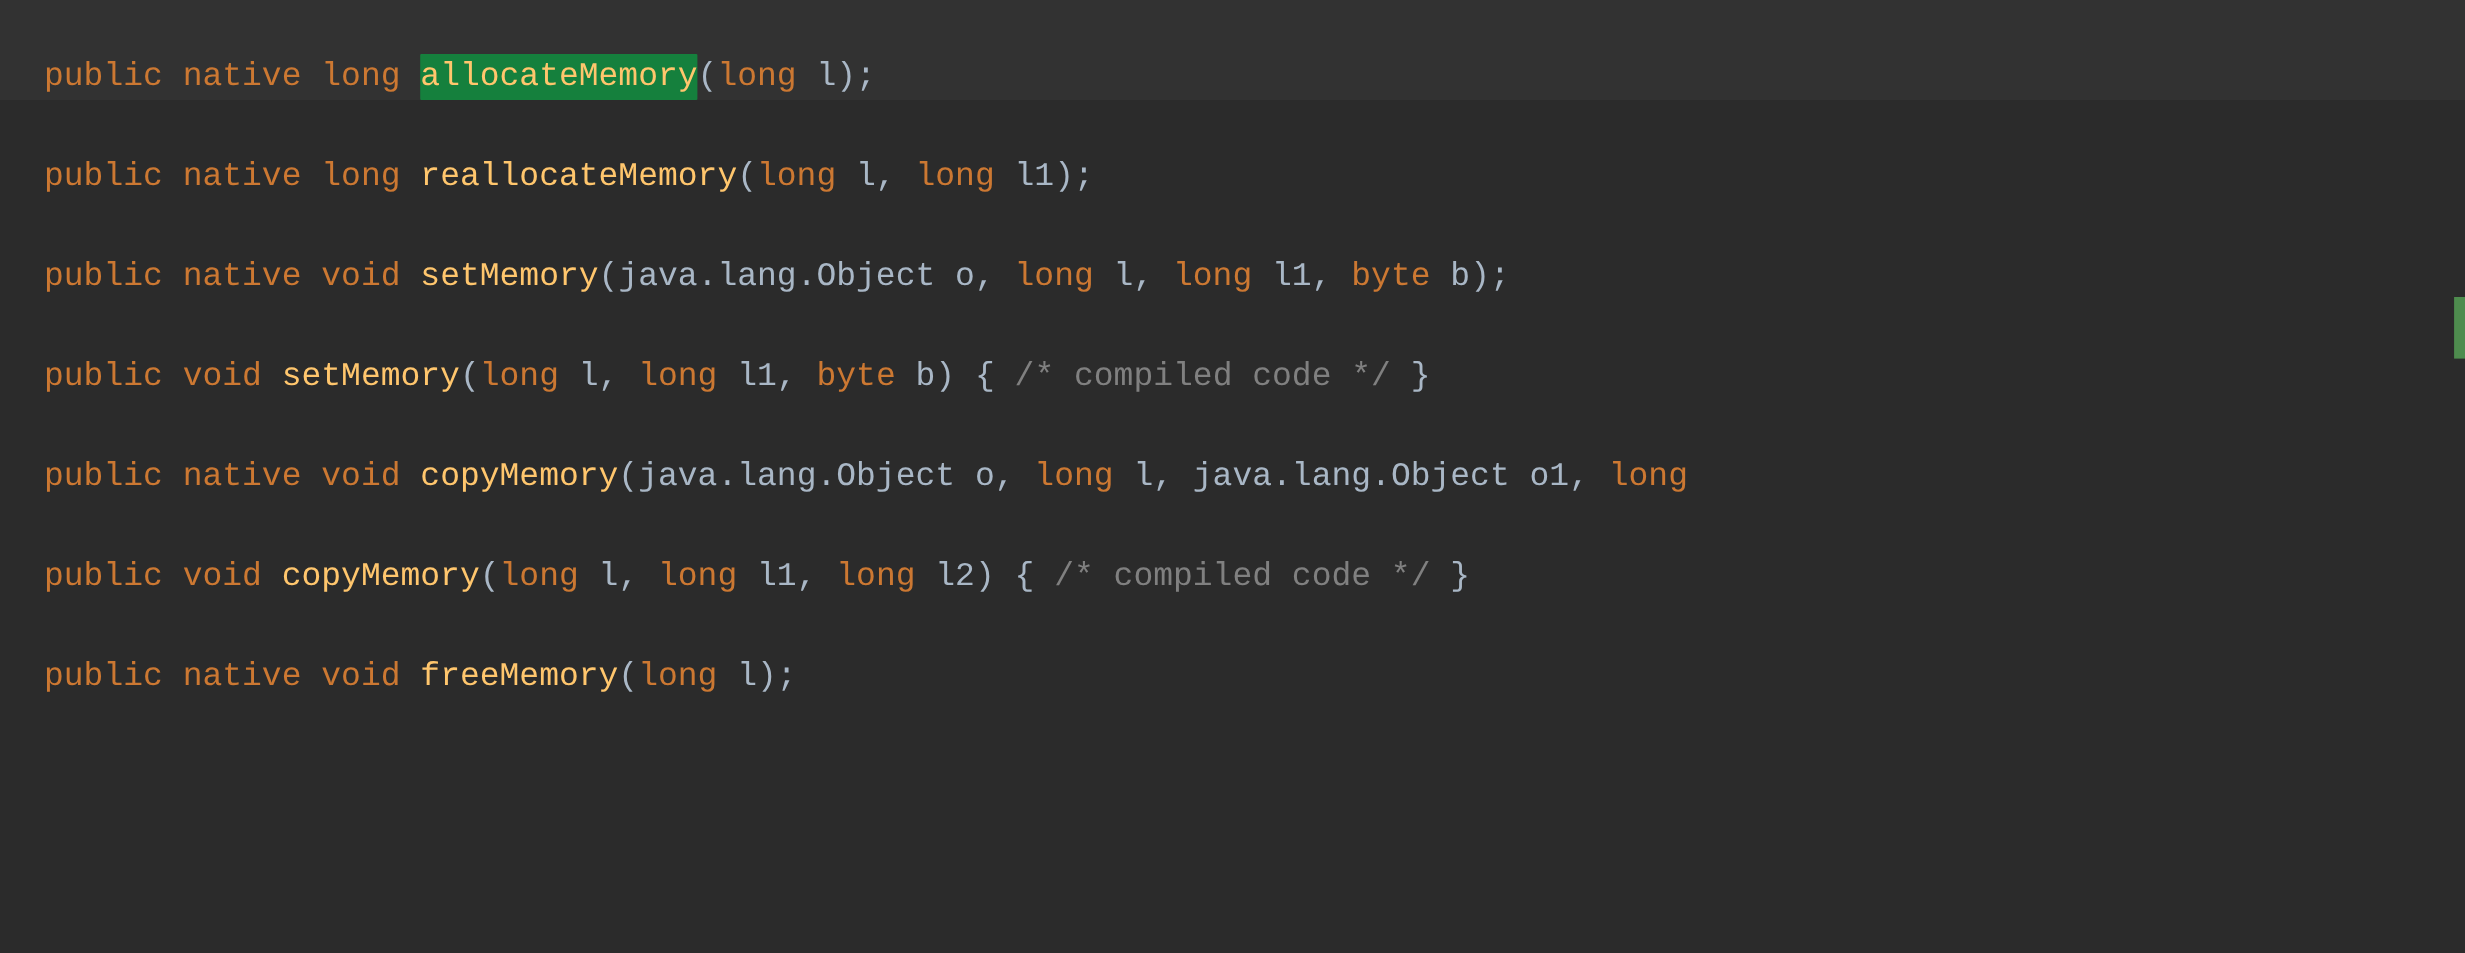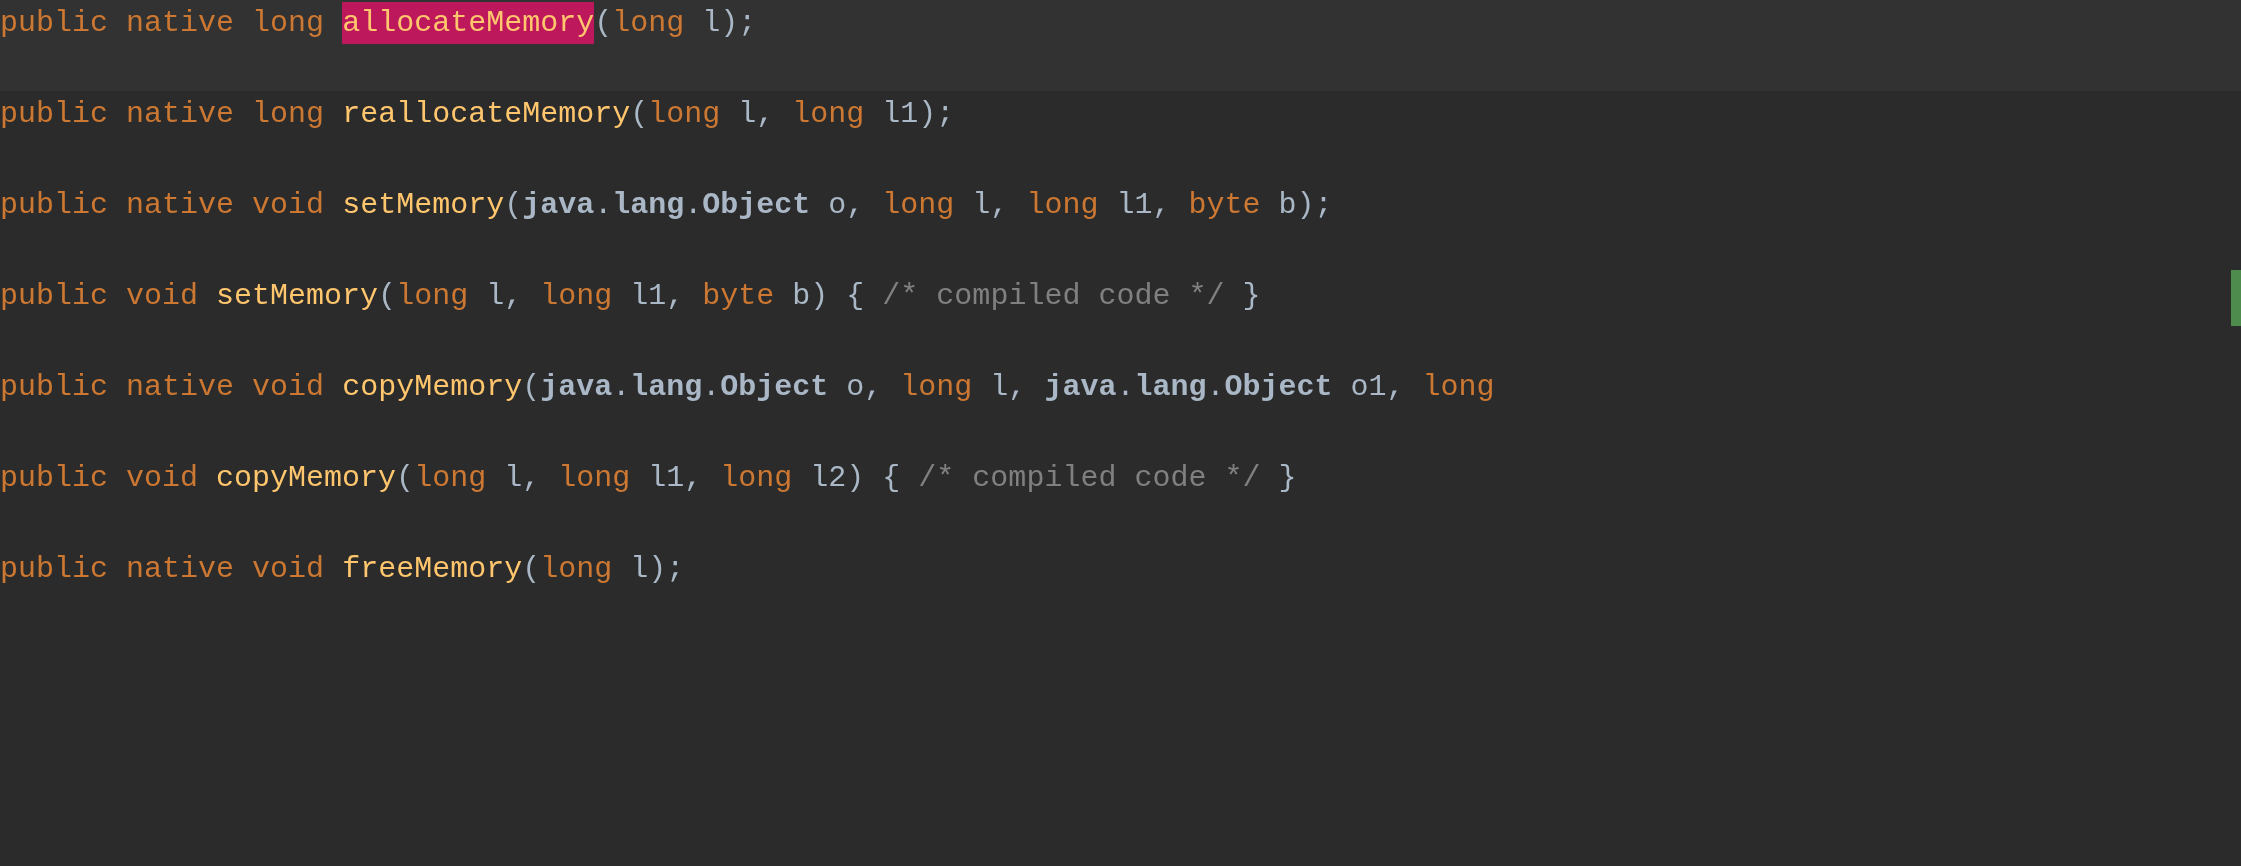--- a/index.html
+++ b/index.html
@@ -15,35 +15,36 @@
     width: 100%;
     height: 100%;
     position: relative;
     padding: 0;
   }
   .line {
     position: relative;
     height: 91px;
     line-height: 42px;
     white-space: pre;
+    padding-left: 40px;
     display: flex;
-    align-items: flex-start;
+    align-items: flex-end;
     padding-top: 2px;
   }
   .line.highlighted {
     background: #323232;
   }
   .kw { color: #cc7832; } 
   .method { color: #ffc66d; } 
   .punct { color: #a9b7c6; } 
-  .type { color: #a9b7c6; font-weight: bold; } 
+  .type { color: #a9b7c6; } 
   .param { color: #a9b7c6; } 
   .comment { color: #808080; }
   .sel {
-    background: #be185d;
+    background: #15803d;
     border-radius: 1px;
   }
   .scroll-marker {
     position: absolute;
     right: 0;
     top: 270px;
     width: 10px;
     height: 56px;
     background: #4e8c4e;
   }

